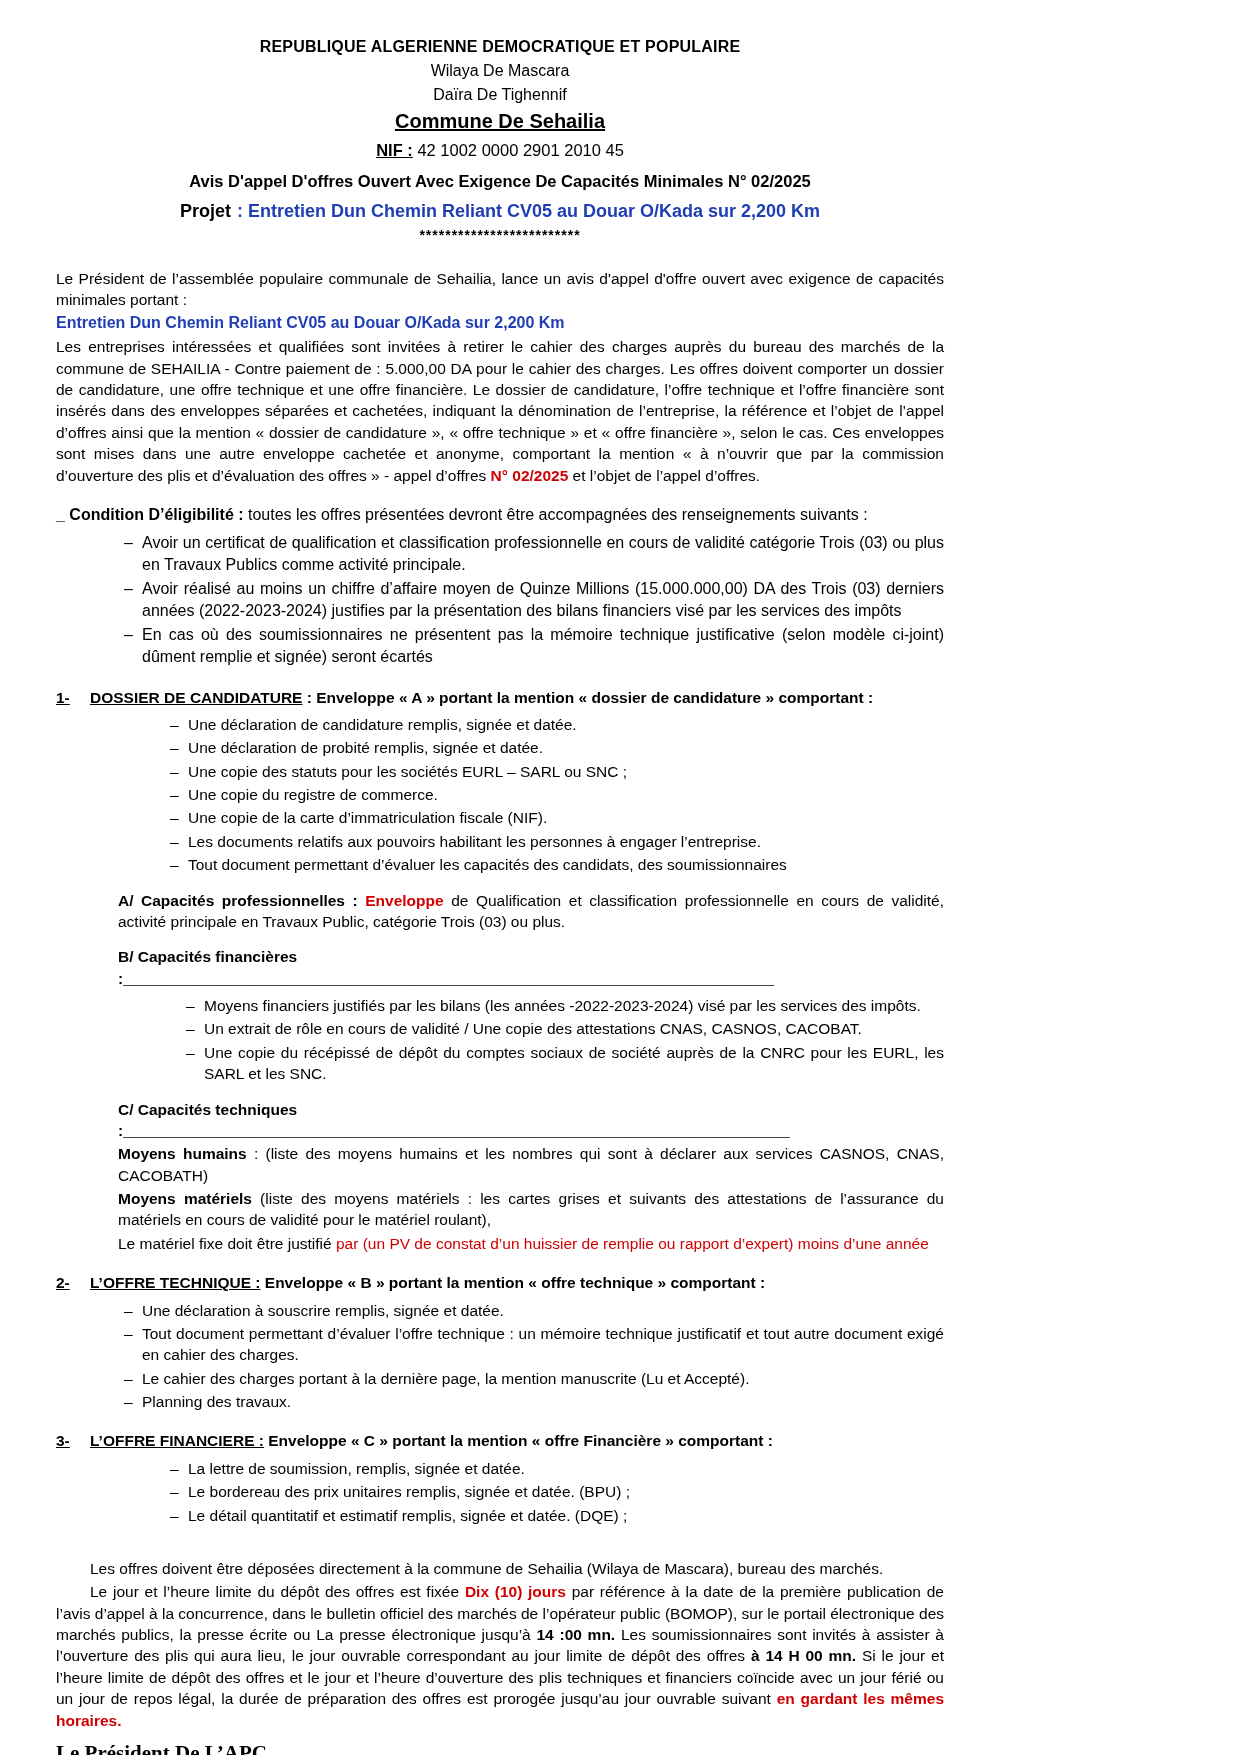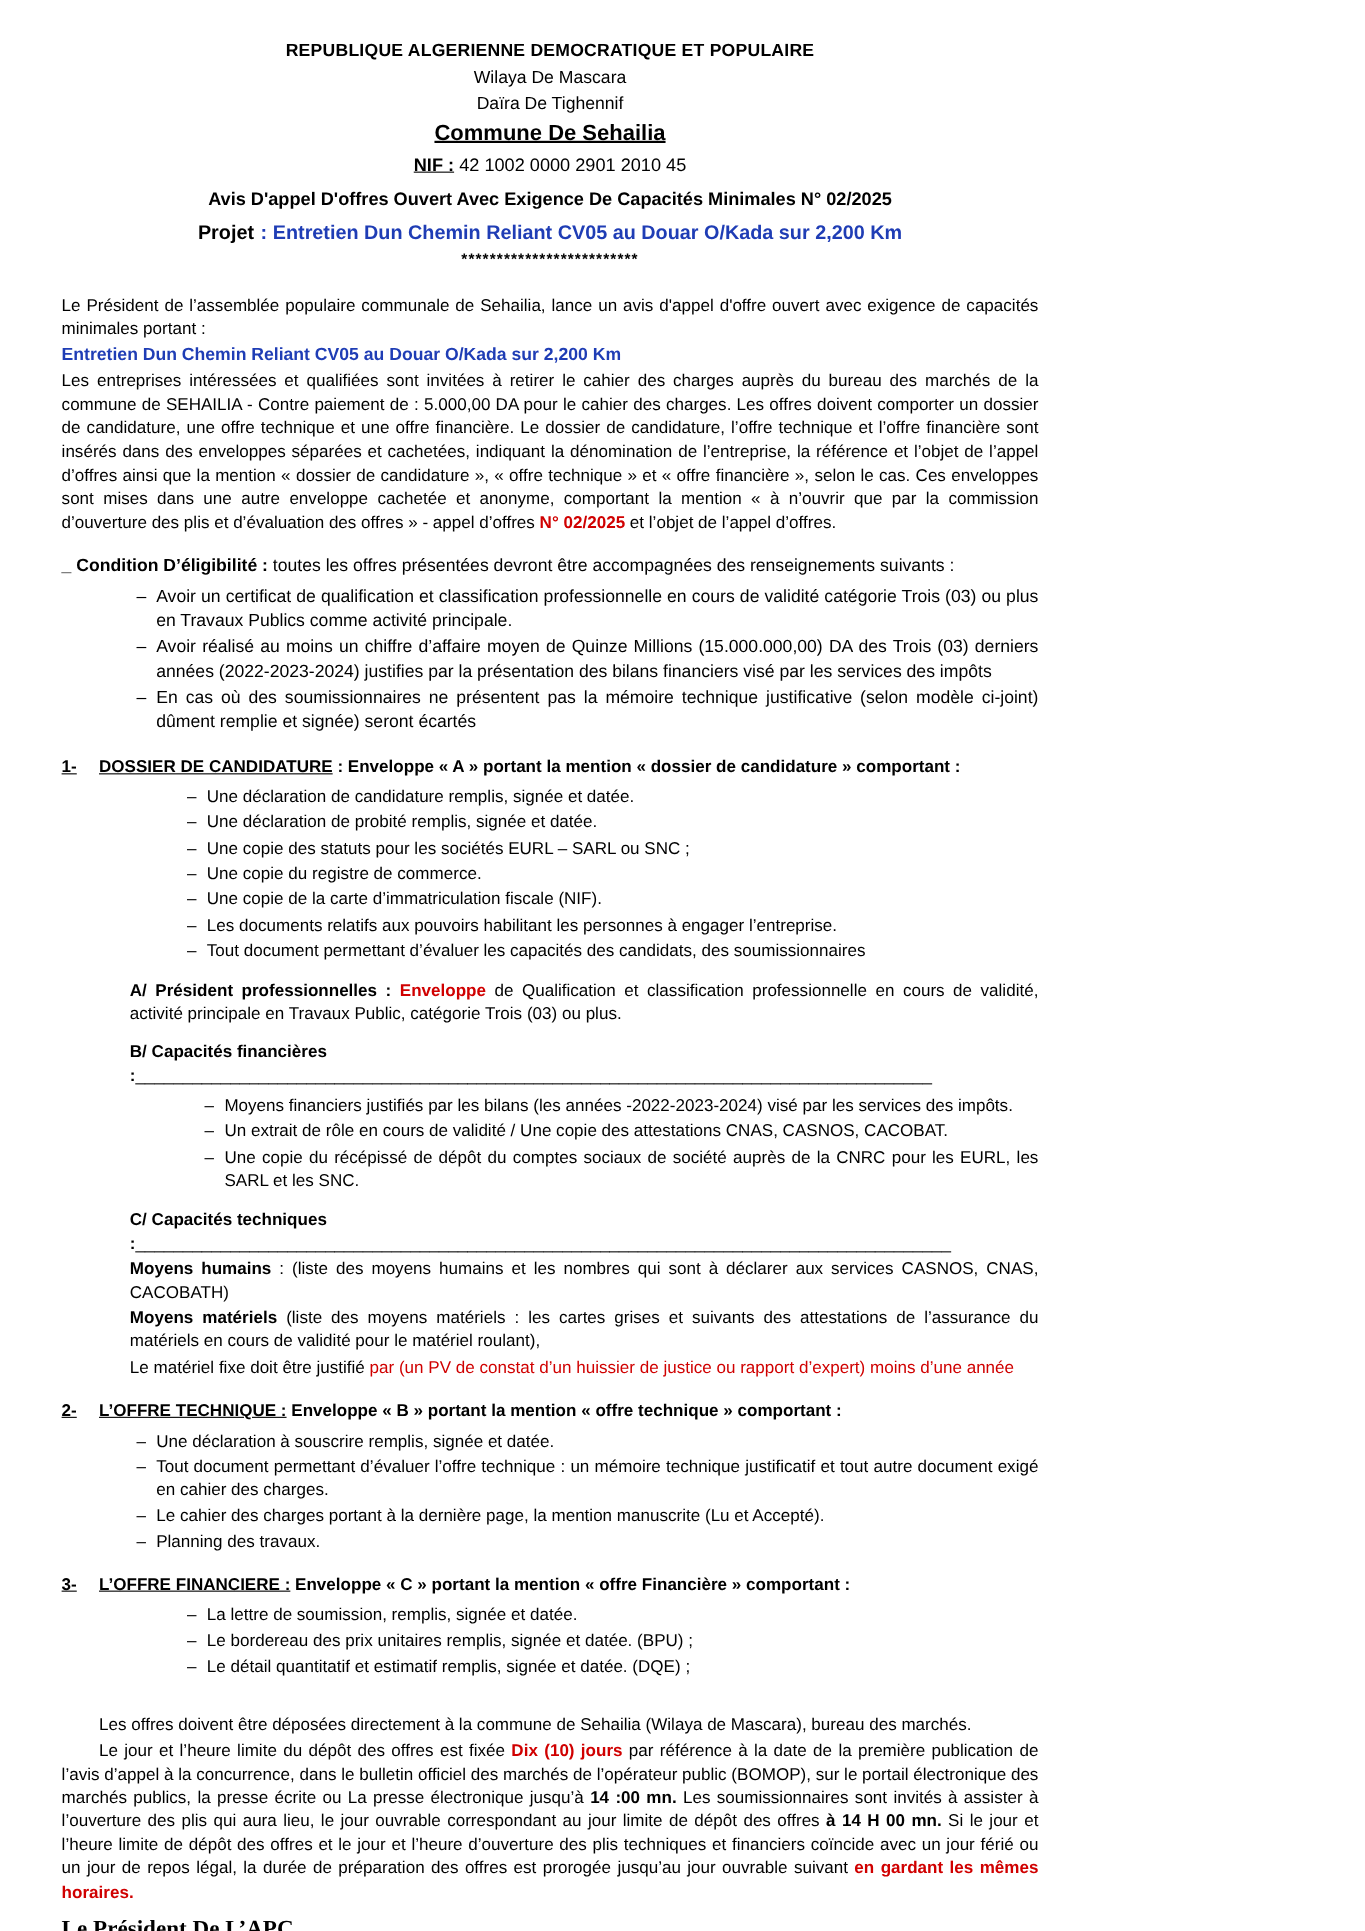--- a/index.html
+++ b/index.html
@@ -80,21 +80,21 @@
   }
   .numbered .ntext {
     flex: 1;
     font-weight: bold;
   }
 
   .sub-block { margin-left: 62px; margin-top: 14px; }
   .sub-head { font-weight: bold; }
   .sub-para { text-align: justify; }
 
-  .dots { letter-spacing: 0px; }
+  .dots { letter-spacing: 0px; font-family: Liberation Serif, serif; }
 
   .closing { margin-top: 32px; }
   .closing p { text-align: justify; margin-bottom: 2px; }
   .indent-first { text-indent: 34px; }
 
   .signature {
     text-align: right;
     font-family: "Liberation Serif", serif;
     font-weight: bold;
     font-size: 21px;
@@ -162,21 +162,21 @@
     <li>Une déclaration de probité remplis, signée et datée.</li>
     <li>Une copie des statuts pour les sociétés EURL – SARL ou SNC ;</li>
     <li>Une copie du registre de commerce.</li>
     <li>Une copie de la carte d’immatriculation fiscale (NIF).</li>
     <li>Les documents relatifs aux pouvoirs habilitant les personnes à engager l’entreprise.</li>
     <li>Tout document permettant d’évaluer les capacités des candidats, des soumissionnaires</li>
   </ul>
 
   <div class="sub-block">
     <p class="sub-para">
-      <span class="sub-head">A/ Président professionnelles :</span>
+      <span class="sub-head">A/ Capacités professionnelles :</span>
       <span class="bold red">Enveloppe</span><span> de Qualification et classification professionnelle   en   cours    de validité, activité principale en Travaux Public, catégorie Trois (03) ou plus.</span>
     </p>
   </div>
 
   <div class="sub-block">
     <p>
       <span class="sub-head">B/ Capacités financières :</span><span class="dots">____________________________________________________________________________________</span>
     </p>
     <ul class="dash indent1">
       <li>Moyens financiers justifiés par les bilans (les années -2022-2023-2024) visé par les services des impôts.</li>
@@ -189,21 +189,21 @@
     <p>
       <span class="sub-head">C/ Capacités techniques :</span><span class="dots">______________________________________________________________________________________</span>
     </p>
     <p class="sub-para">
       <span class="bold">Moyens humains</span><span> : (liste des moyens humains et les nombres qui sont à déclarer aux services CASNOS, CNAS, CACOBATH)</span>
     </p>
     <p class="sub-para">
       <span class="bold">Moyens matériels</span><span> (liste des moyens matériels : les cartes grises et suivants des attestations de l’assurance du matériels en cours de validité pour le matériel roulant),</span>
     </p>
     <p class="sub-para">
-      <span>Le matériel fixe doit être justifié </span><span class="red">par (un PV de constat d’un huissier de justice ou rapport d’expert) moins d’une année</span>
+      <span>Le matériel fixe doit être justifié </span><span class="red">par (un PV de constat d’un huissier de remplie ou rapport d’expert) moins d’une année</span>
     </p>
   </div>
 
   <div class="numbered">
     <div class="num">2-</div>
     <div class="ntext">
       <span class="u">L’OFFRE TECHNIQUE :</span><span> Enveloppe « B » portant la mention « offre technique » comportant :</span>
     </div>
   </div>
   <ul class="dash indent3">

